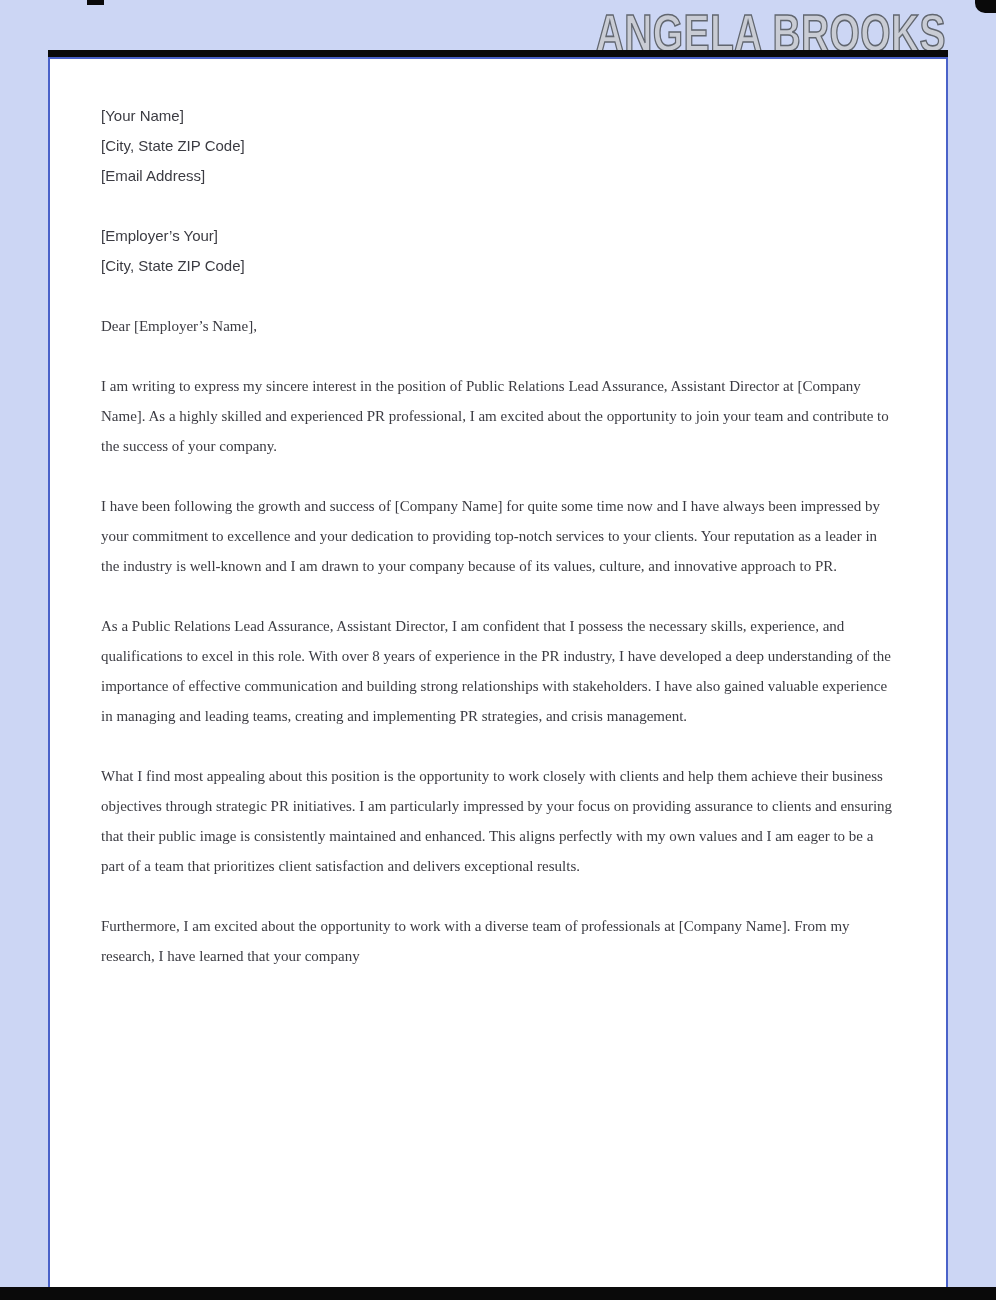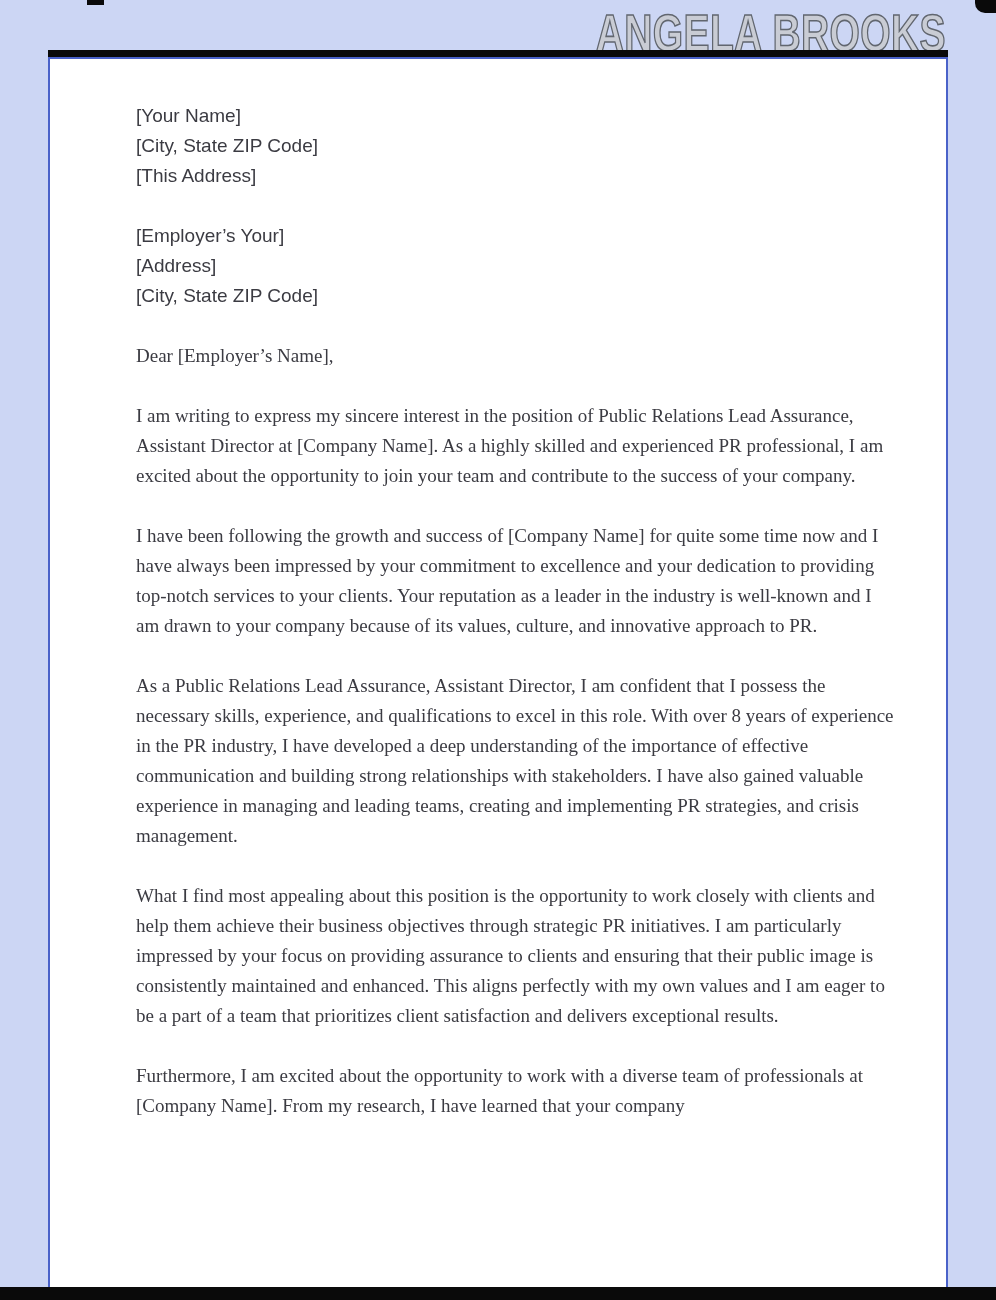--- a/index.html
+++ b/index.html
@@ -48,24 +48,23 @@
   .page {
     position: absolute; left: 48px; top: 57px; width: 900px; height: 1400px;
     background: #ffffff;
     border: 2px solid var(--page-border, #4a62c9);
     box-sizing: border-box;
     z-index: 1;
   }
 
   .letter {
     padding: 42px 52px 60px 51px;
-    font-size: 19px;
+    font-size: 15px;
     line-height: 30px;
     color: var(--text, #3b3b42);
-    margin-left: 35px;
   }
   .letter .block { margin: 0 0 30px 0; }
   .letter p { margin: 0 0 30px 0; font-family: Liberation Serif, serif; }
 
   .watermark {
     position: absolute; top: 1308px; right: 60px;
     font-size: 13.5px; line-height: 16px;
     color: var(--watermark, #1b1b1d);
     z-index: 7;
   }
@@ -85,26 +84,25 @@
 
   <div class="header-name">ANGELA BROOKS</div>
   <div class="header-rule"></div>
 
   <div class="page">
     <div class="letter">
 
       <div class="block">
         <div>[Your Name]</div>
         <div>[City, State ZIP Code]</div>
-        <div>[This Address]</div>
+        <div>[Email Address]</div>
       </div>
 
       <div class="block">
         <div>[Employer’s Your]</div>
-        <div>[Address]</div>
         <div>[City, State ZIP Code]</div>
       </div>
 
       <p>Dear [Employer’s Name],</p>
 
       <p>I am writing to express my sincere interest in the position of Public Relations Lead Assurance, Assistant Director at [Company Name]. As a highly skilled and experienced PR professional, I am excited about the opportunity to join your team and contribute to the success of your company.</p>
       <p>I have been following the growth and success of [Company Name] for quite some time now and I have always been impressed by your commitment to excellence and your dedication to providing top-notch services to your clients. Your reputation as a leader in the industry is well-known and I am drawn to your company because of its values, culture, and innovative approach to PR.</p>
       <p>As a Public Relations Lead Assurance, Assistant Director, I am confident that I possess the necessary skills, experience, and qualifications to excel in this role. With over 8 years of experience in the PR industry, I have developed a deep understanding of the importance of effective communication and building strong relationships with stakeholders. I have also gained valuable experience in managing and leading teams, creating and implementing PR strategies, and crisis management.</p>
       <p>What I find most appealing about this position is the opportunity to work closely with clients and help them achieve their business objectives through strategic PR initiatives. I am particularly impressed by your focus on providing assurance to clients and ensuring that their public image is consistently maintained and enhanced. This aligns perfectly with my own values and I am eager to be a part of a team that prioritizes client satisfaction and delivers exceptional results.</p>
       <p>Furthermore, I am excited about the opportunity to work with a diverse team of professionals at [Company Name]. From my research, I have learned that your company</p>

